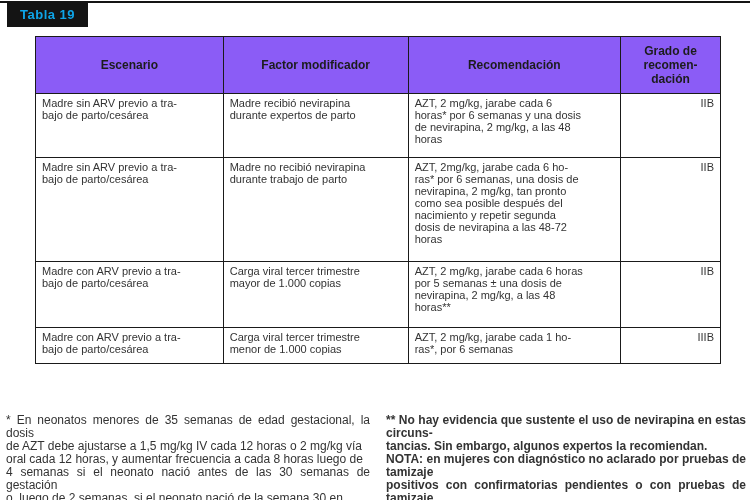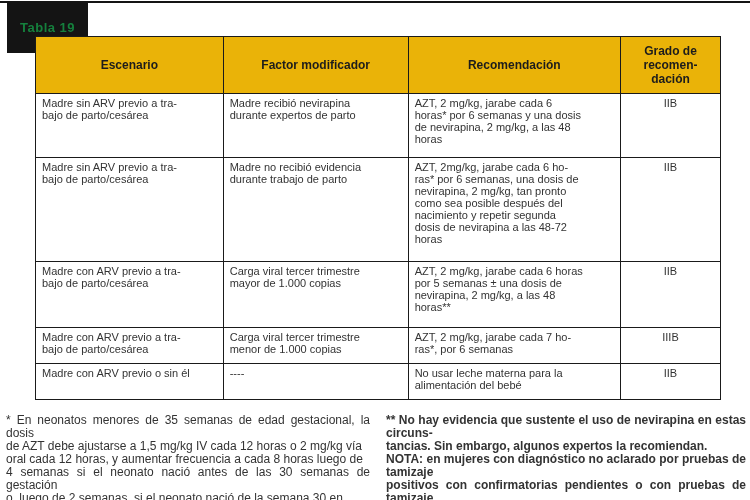--- a/index.html
+++ b/index.html
@@ -15,25 +15,25 @@
   .top-rule {
     position: absolute;
     left: 0; top: 1px;
     width: 750px; height: 2px;
     background: #141414;
   }
   .badge {
     position: absolute;
     left: 7px; top: 2px;
     background: #141414;
-    color: #15803d;
+    color: #0ea5e9;
     font-weight: bold;
     font-size: 13px;
     line-height: 19px;
-    padding: 16px 13px;
+    padding: 3px 13px;
     letter-spacing: 0.5px;
   }
   .title {
     position: absolute;
     left: 35px; top: 12px;
     width: 686px;
     text-align: center;
     font-weight: bold;
     font-size: 13.5px;
     color: #1c1c1c;
@@ -43,40 +43,40 @@
     position: absolute;
     left: 35px; top: 36px;
     width: 686px;
     border-collapse: collapse;
     table-layout: fixed;
   }
   table.main, table.main th, table.main td {
     border: 1.5px solid #1a1a1a;
   }
   table.main th {
-    background: #eab308;
+    background: #8b5cf6;
     font-weight: bold;
     font-size: 12px;
     line-height: 14px;
     color: #1c1c1c;
     text-align: center;
     vertical-align: middle;
     padding: 4px 4px;
     white-space: pre-line;
     height: 48px;
   }
   table.main td {
     font-size: 11px;
     line-height: 12px;
     vertical-align: top;
     padding: 3px 6px 2px 6px;
     white-space: pre-line;
     color: #333333;
   }
-  td.grade { text-align: center; }
+  td.grade { text-align: right; }
   tr.r1 { height: 64px; }
   tr.r2 { height: 104px; }
   tr.r3 { height: 66px; }
   tr.r4 { height: 36px; }
   tr.r5 { height: 36px; }
   .footnote {
     position: absolute;
     top: 414px;
     font-size: 12px;
     line-height: 13px;
@@ -122,21 +122,21 @@
 durante expertos de parto</td>
         <td>AZT, 2 mg/kg, jarabe cada 6
 horas* por 6 semanas y una dosis
 de nevirapina, 2 mg/kg, a las 48
 horas</td>
         <td class="grade">IIB</td>
       </tr>
       <tr class="r2">
         <td>Madre sin ARV previo a tra-
 bajo de parto/cesárea</td>
-        <td>Madre no recibió evidencia
+        <td>Madre no recibió nevirapina
 durante trabajo de parto</td>
         <td>AZT, 2mg/kg, jarabe cada 6 ho-
 ras* por 6 semanas, una dosis de
 nevirapina, 2 mg/kg, tan pronto
 como sea posible después del
 nacimiento y repetir segunda
 dosis de nevirapina a las 48-72
 horas</td>
         <td class="grade">IIB</td>
       </tr>
@@ -149,30 +149,23 @@
 por 5 semanas ± una dosis de
 nevirapina, 2 mg/kg, a las 48
 horas**</td>
         <td class="grade">IIB</td>
       </tr>
       <tr class="r4">
         <td>Madre con ARV previo a tra-
 bajo de parto/cesárea</td>
         <td>Carga viral tercer trimestre
 menor de 1.000 copias</td>
-        <td>AZT, 2 mg/kg, jarabe cada 7 ho-
+        <td>AZT, 2 mg/kg, jarabe cada 1 ho-
 ras*, por 6 semanas</td>
         <td class="grade">IIIB</td>
-      </tr>
-      <tr class="r5">
-        <td>Madre con ARV previo o sin él</td>
-        <td>----</td>
-        <td>No usar leche materna para la
-alimentación del bebé</td>
-        <td class="grade">IIB</td>
       </tr>
     </tbody>
   </table>
 
   <div class="footnote left">* En neonatos menores de 35 semanas de edad gestacional, la dosis
 de AZT debe ajustarse a 1,5 mg/kg IV cada 12 horas o 2 mg/kg vía
 oral cada 12 horas, y aumentar frecuencia a cada 8 horas luego de
 4 semanas si el neonato nació antes de las 30 semanas de gestación
 o, luego de 2 semanas, si el neonato nació de la semana 30 en
 adelante.</div>

